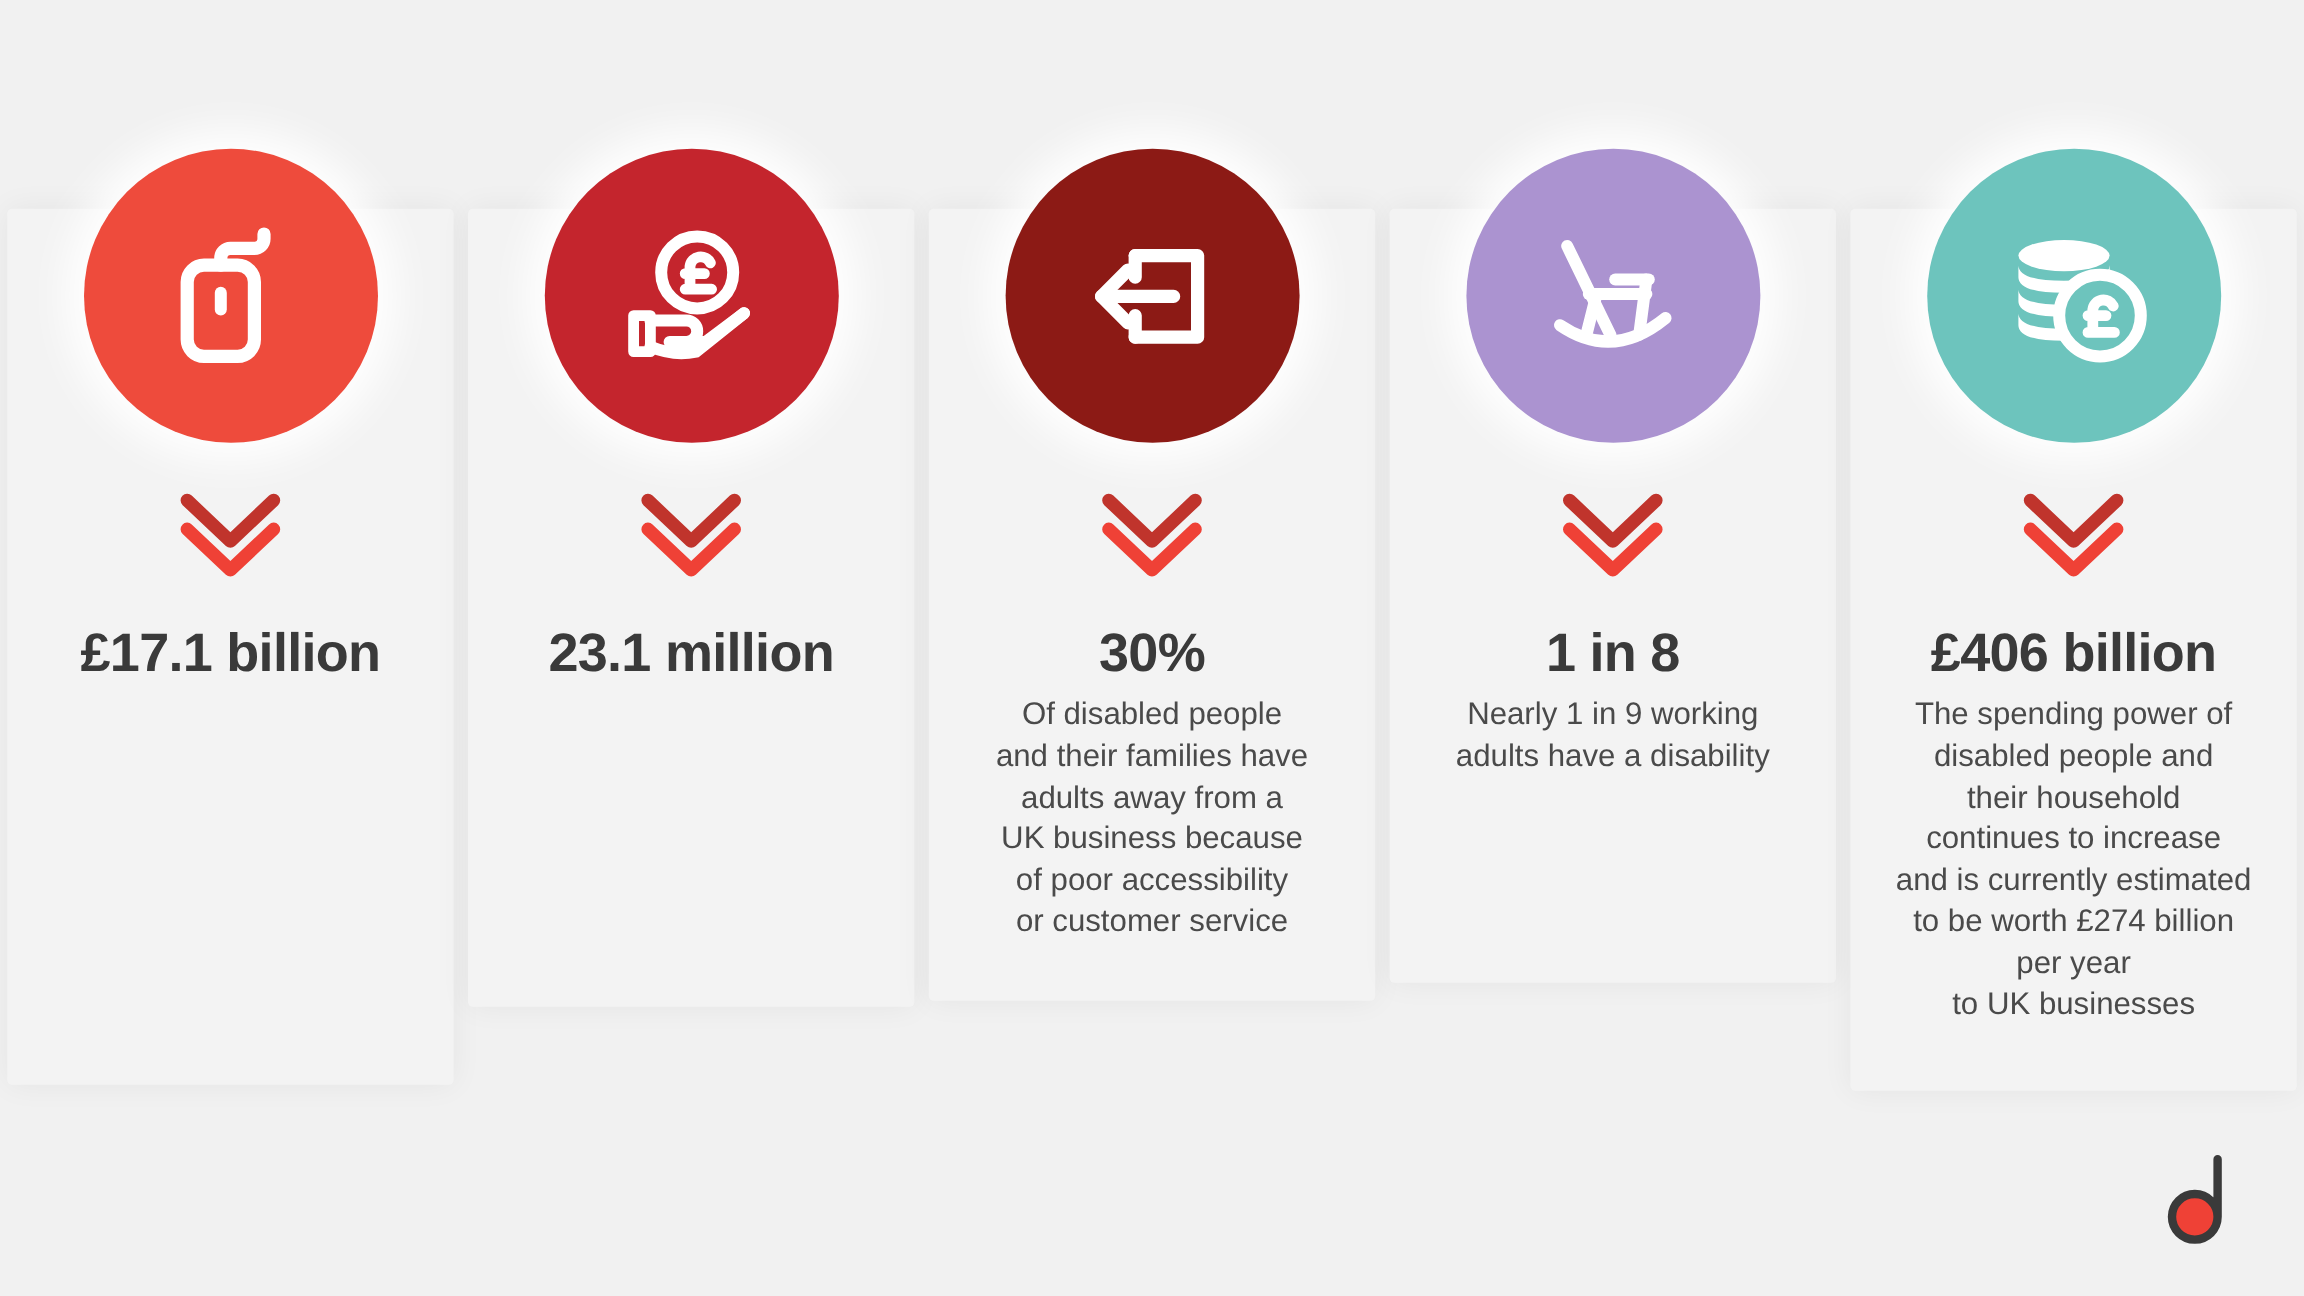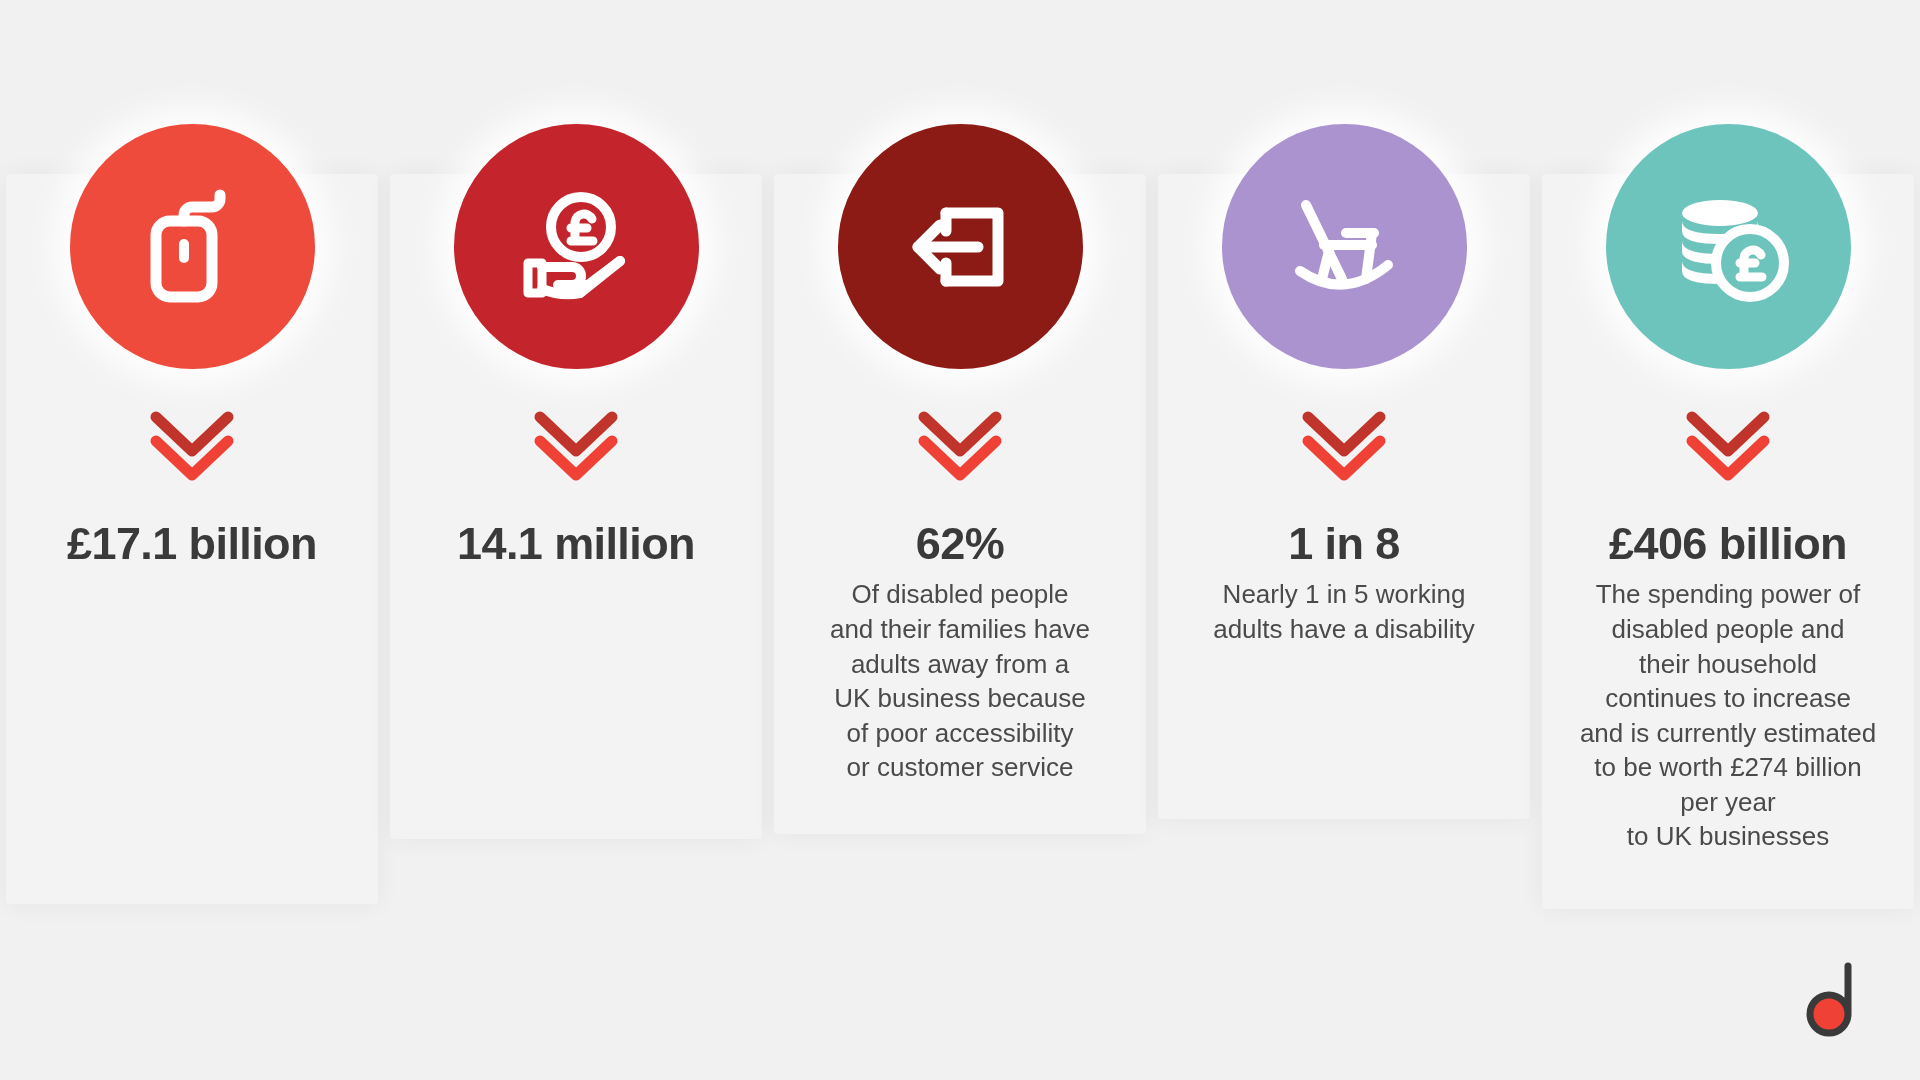--- a/index.html
+++ b/index.html
@@ -165,21 +165,21 @@
       </div>
 
       <div class="chevrons">
         <svg width="100" height="78" viewBox="0 0 100 78" fill="none">
           <path d="M14 10 L50 44 L86 10" stroke="#c0342c" stroke-width="11" stroke-linecap="round" stroke-linejoin="round"></path>
           <path d="M14 34 L50 68 L86 34" stroke="#ef4136" stroke-width="11" stroke-linecap="round" stroke-linejoin="round"></path>
         </svg>
       </div>
 
       <div class="stat-text">
-        <div class="stat-value">14.1 million</div>
+        <div class="stat-value">23.1 million</div>
       </div>
     </div>
 
     <div class="card">
       <div class="card-panel"></div>
 
       <div class="icon-badge" style="background:#8c1a15">
         <span>
           <svg width="120" height="120" viewBox="0 0 120 120" fill="none">
             <path d="M46 26 H98 V94 H46" stroke="#fff" stroke-width="11" stroke-linecap="round" stroke-linejoin="round" fill="none"></path>
@@ -191,21 +191,21 @@
       </div>
 
       <div class="chevrons">
         <svg width="100" height="78" viewBox="0 0 100 78" fill="none">
           <path d="M14 10 L50 44 L86 10" stroke="#c0342c" stroke-width="11" stroke-linecap="round" stroke-linejoin="round"></path>
           <path d="M14 34 L50 68 L86 34" stroke="#ef4136" stroke-width="11" stroke-linecap="round" stroke-linejoin="round"></path>
         </svg>
       </div>
 
       <div class="stat-text">
-        <div class="stat-value">62%</div>
+        <div class="stat-value">30%</div>
         <div class="stat-desc">Of disabled people
 and their families have
 adults away from a
 UK business because
 of poor accessibility
 or customer service</div>
       </div>
     </div>
 
     <div class="card">
@@ -228,21 +228,21 @@
 
       <div class="chevrons">
         <svg width="100" height="78" viewBox="0 0 100 78" fill="none">
           <path d="M14 10 L50 44 L86 10" stroke="#c0342c" stroke-width="11" stroke-linecap="round" stroke-linejoin="round"></path>
           <path d="M14 34 L50 68 L86 34" stroke="#ef4136" stroke-width="11" stroke-linecap="round" stroke-linejoin="round"></path>
         </svg>
       </div>
 
       <div class="stat-text">
         <div class="stat-value">1 in 8</div>
-        <div class="stat-desc">Nearly 1 in 5 working
+        <div class="stat-desc">Nearly 1 in 9 working
 adults have a disability</div>
       </div>
     </div>
 
     <div class="card">
       <div class="card-panel"></div>
 
       <div class="icon-badge" style="background:#6dc4bd">
         <span>
           <svg width="128" height="128" viewBox="0 0 128 128" fill="none">

